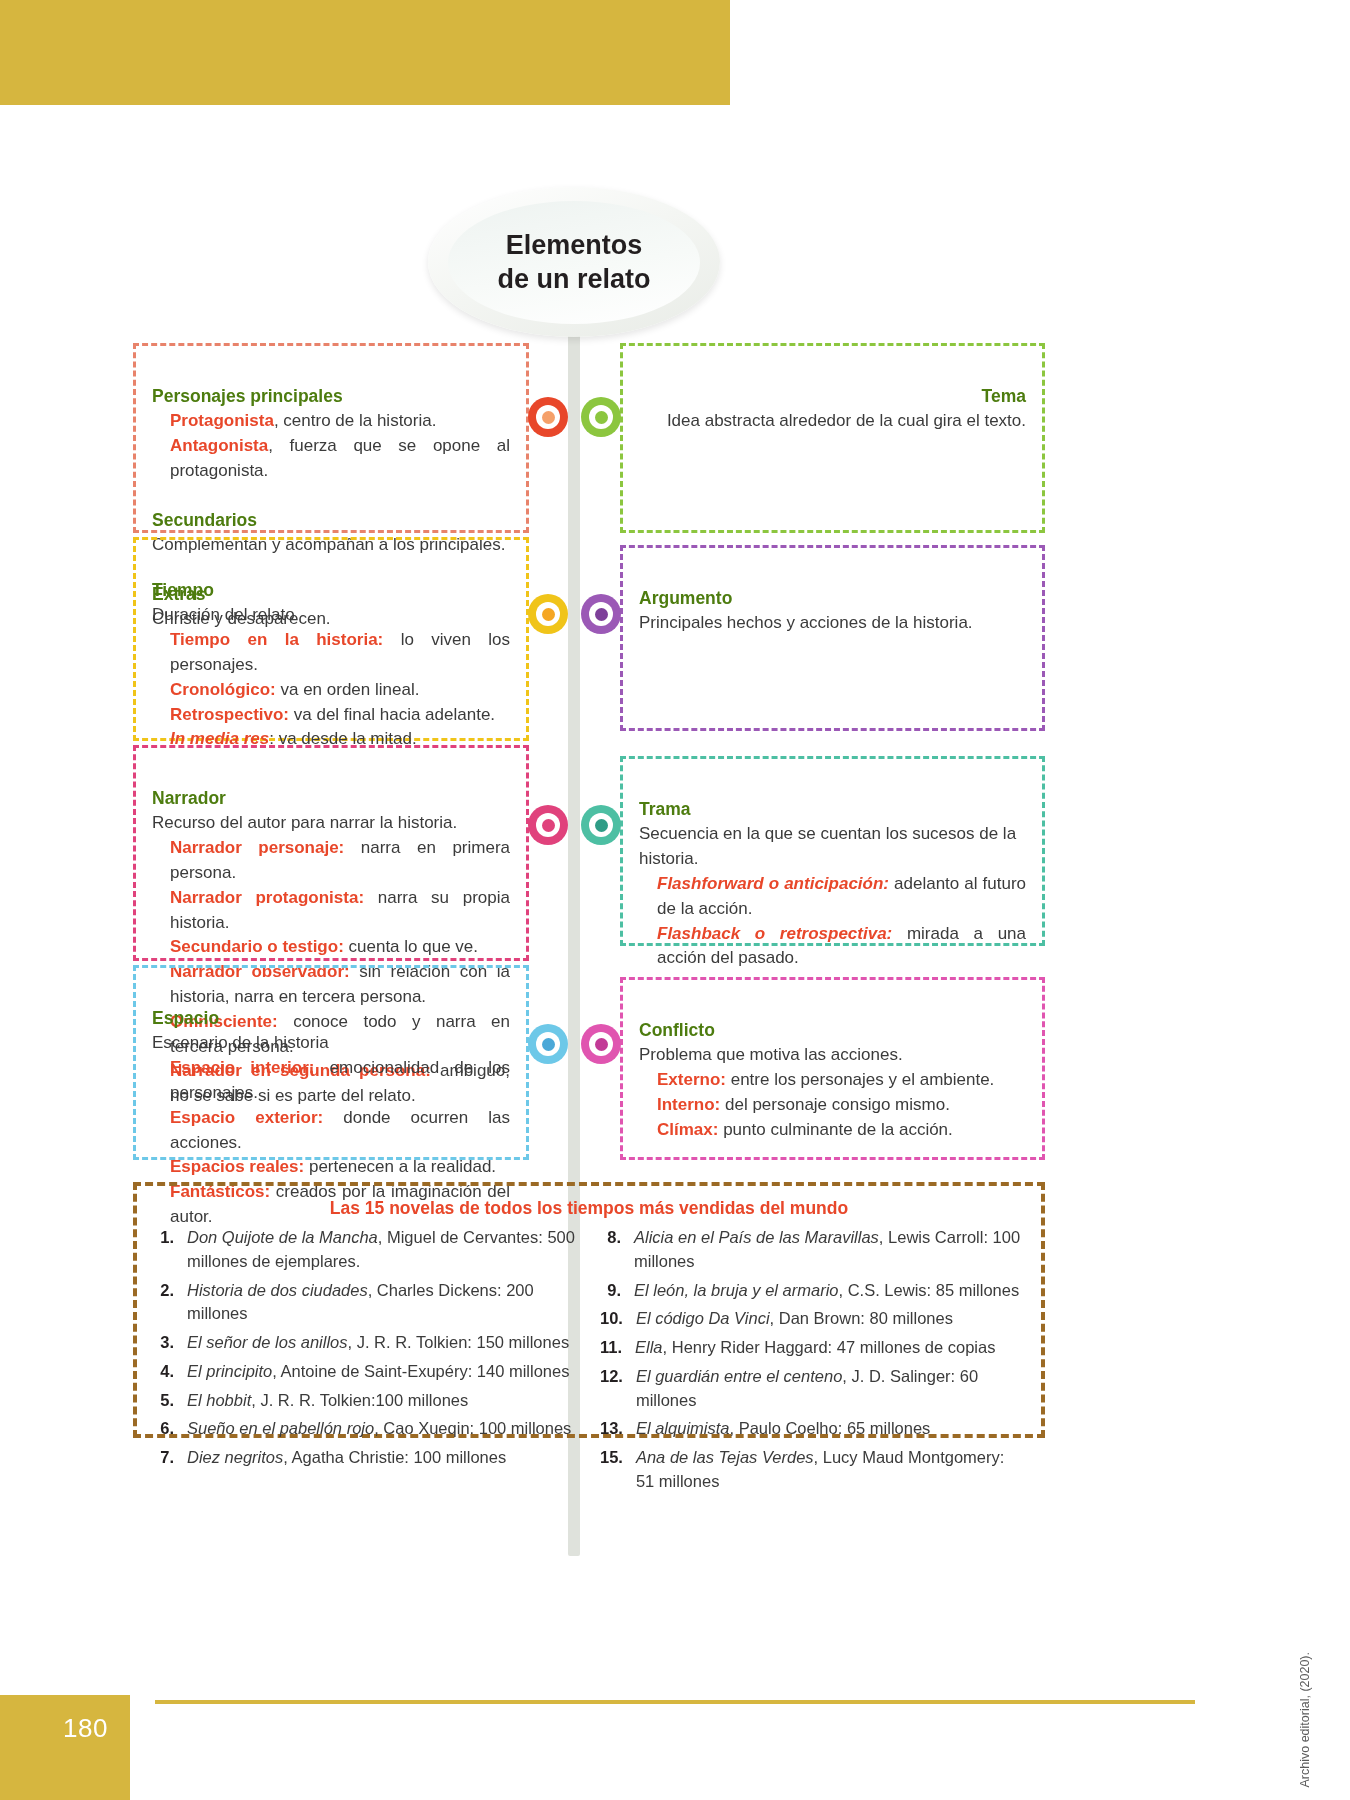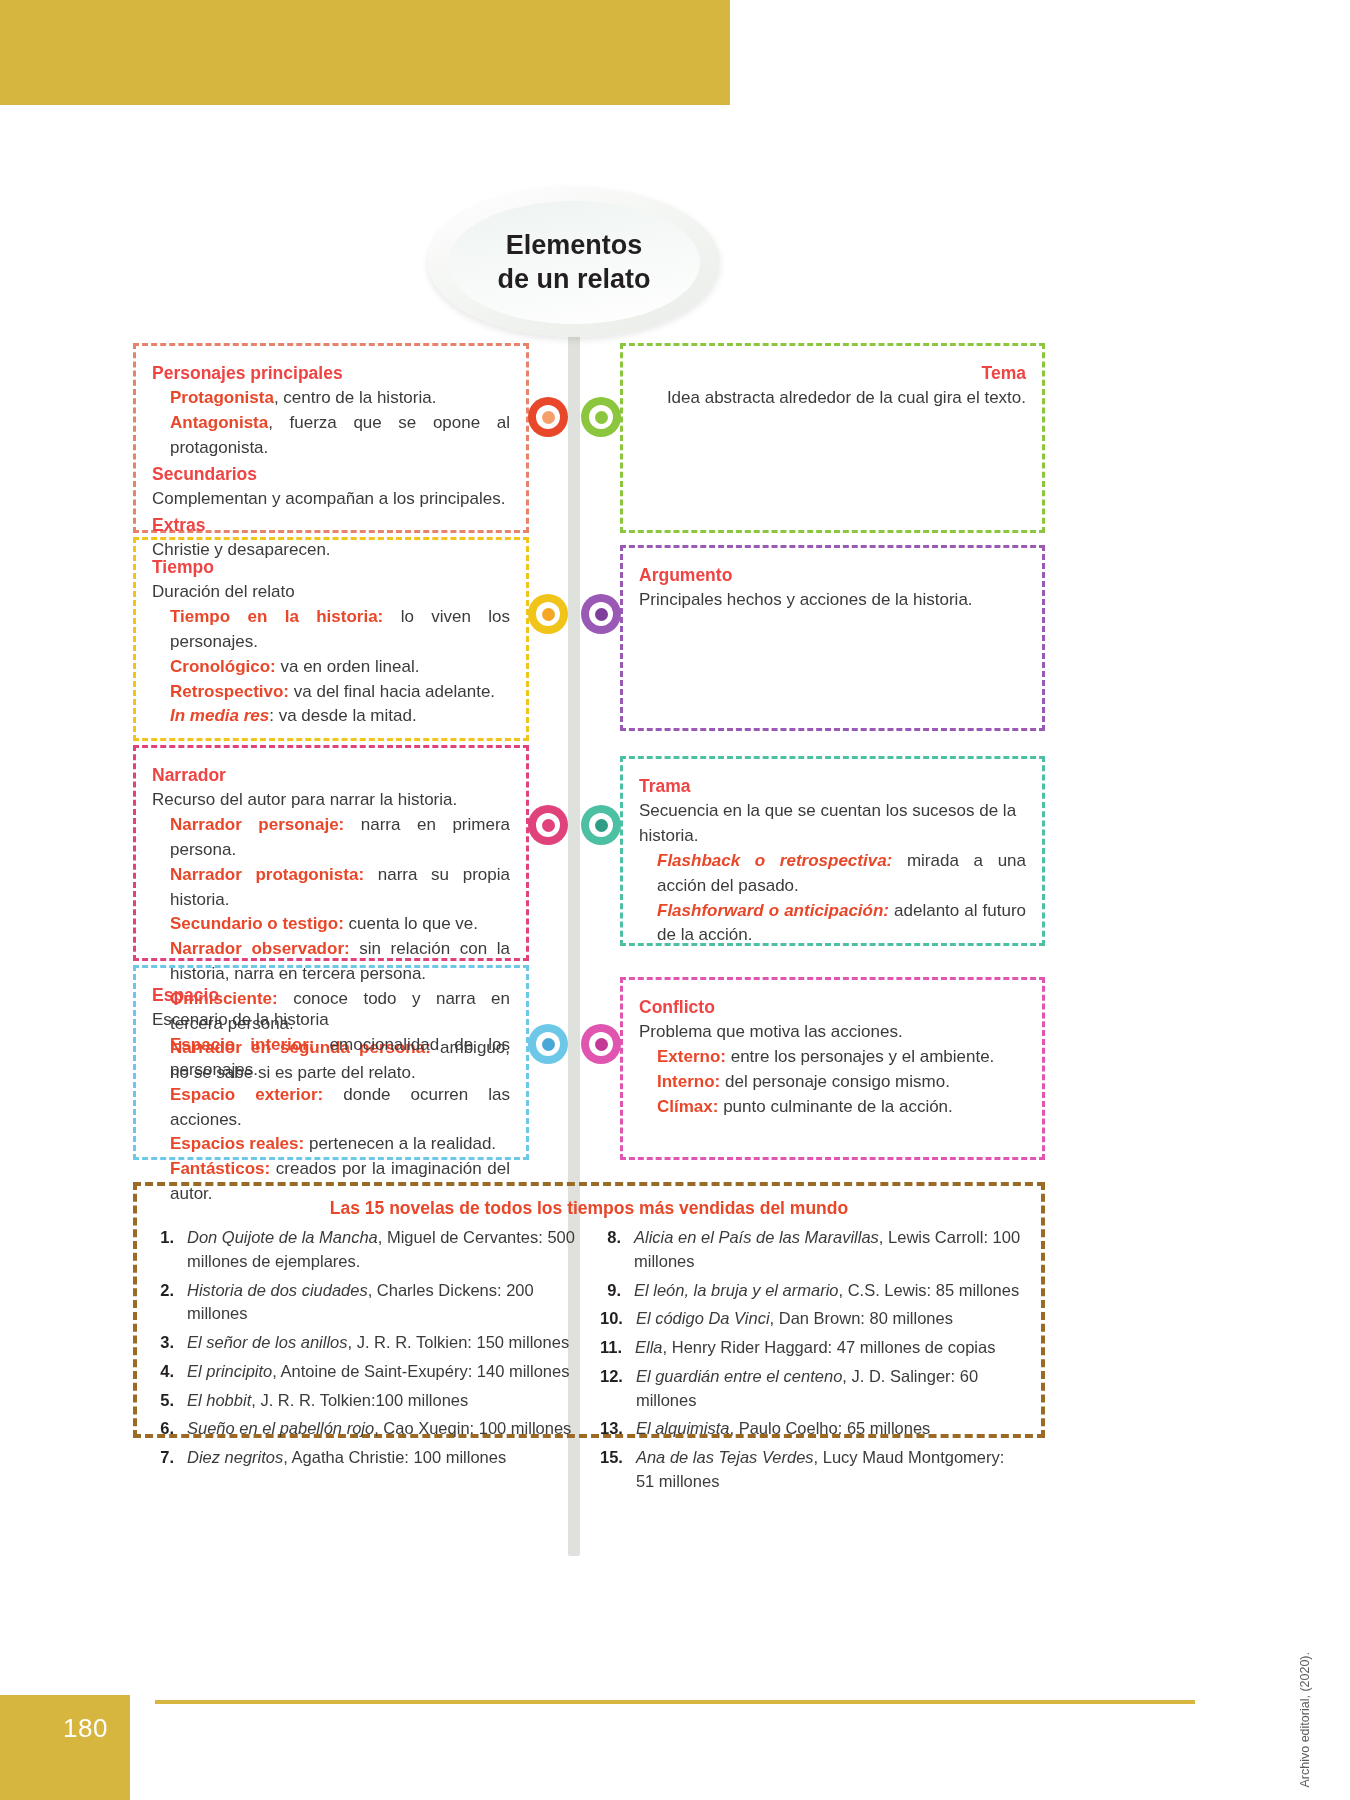--- a/index.html
+++ b/index.html
@@ -104,21 +104,22 @@
   .box {
     position: absolute;
     box-sizing: border-box;
     background: transparent;
     padding: 14px 16px 12px 16px;
   }
   .box .b-title {
     font-weight: bold;
     font-size: 17.5px;
     line-height: 1.5;
-    color: #ef4444;
+    color: #4d7c0f;
+    margin-top: 23px;
   }
   .box .b-line {
     font-size: 17px;
     line-height: 1.46;
     color: #3b3b3b;
   }
   .box .b-sub {
     font-size: 17px;
     line-height: 1.46;
     color: #3b3b3b;
@@ -308,22 +309,22 @@
       <div class="b-line">Principales hechos y acciones de la historia.</div>
     </div>
     <div class="dot" style="left: 581px; top: 594px; background: rgb(155, 89, 182);">
       <div class="ring-white">
         <div class="core" style="background:#7d3f99"></div>
       </div>
     </div>
     <div class="box" style="left: 620px; top: 756px; width: 425px; height: 190px; border: 3px dashed rgb(77, 191, 163);">
       <div class="b-title">Trama</div>
       <div class="b-line">Secuencia en la que se cuentan los sucesos de la historia.</div>
+      <div class="b-sub"><span class="kw-i">Flashforward o anticipación:</span><span> adelanto al futuro de la acción.</span></div>
       <div class="b-sub"><span class="kw-i">Flashback o retrospectiva:</span><span> mirada a una acción del pasado.</span></div>
-      <div class="b-sub"><span class="kw-i">Flashforward o anticipación:</span><span> adelanto al futuro de la acción.</span></div>
     </div>
     <div class="dot" style="left: 581px; top: 805px; background: rgb(77, 191, 163);">
       <div class="ring-white">
         <div class="core" style="background:#2f9c86"></div>
       </div>
     </div>
     <div class="box" style="left: 620px; top: 977px; width: 425px; height: 183px; border: 3px dashed rgb(224, 85, 176);">
       <div class="b-title">Conflicto</div>
       <div class="b-line">Problema que motiva las acciones.</div>
       <div class="b-sub"><span class="kw">Externo:</span><span> entre los personajes y el ambiente.</span></div>

